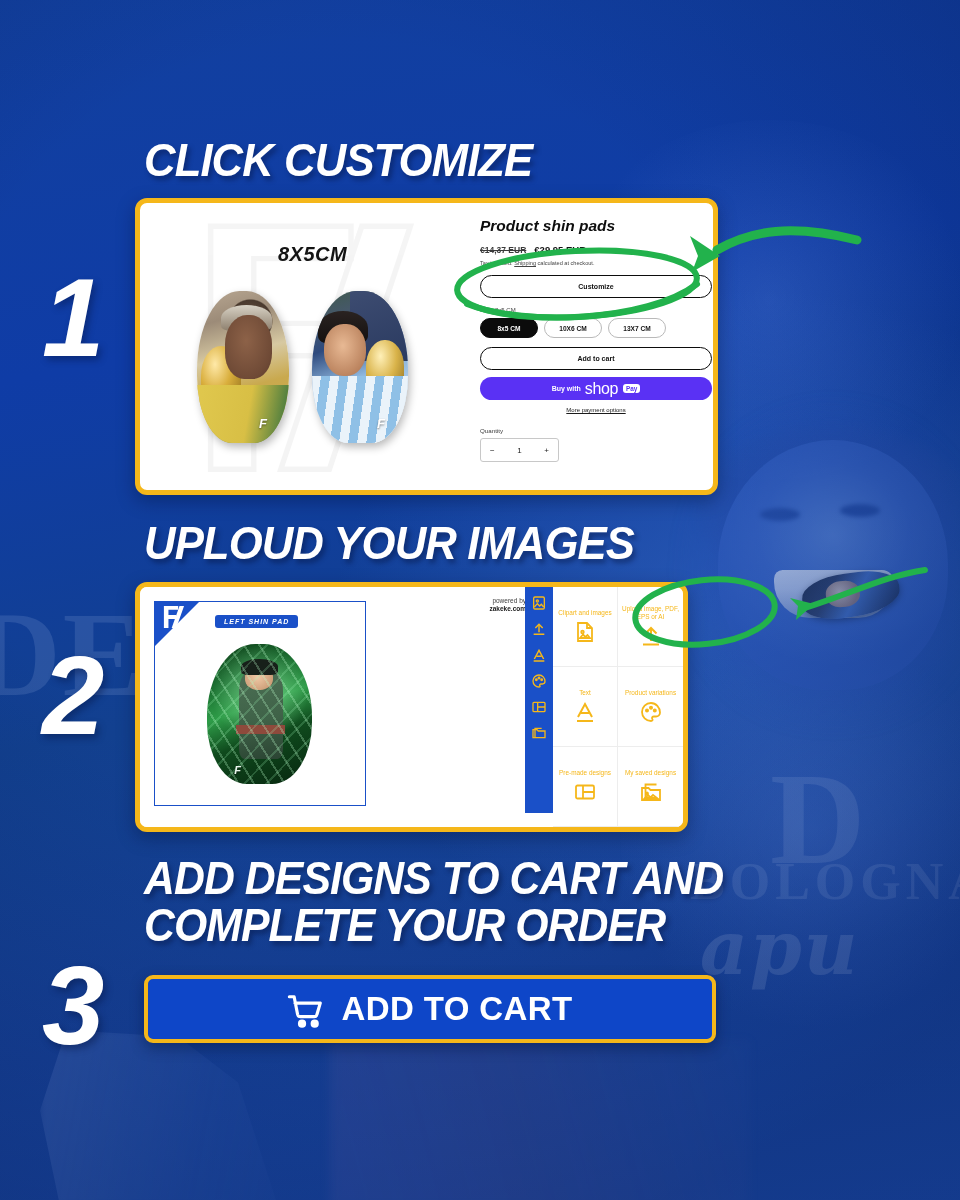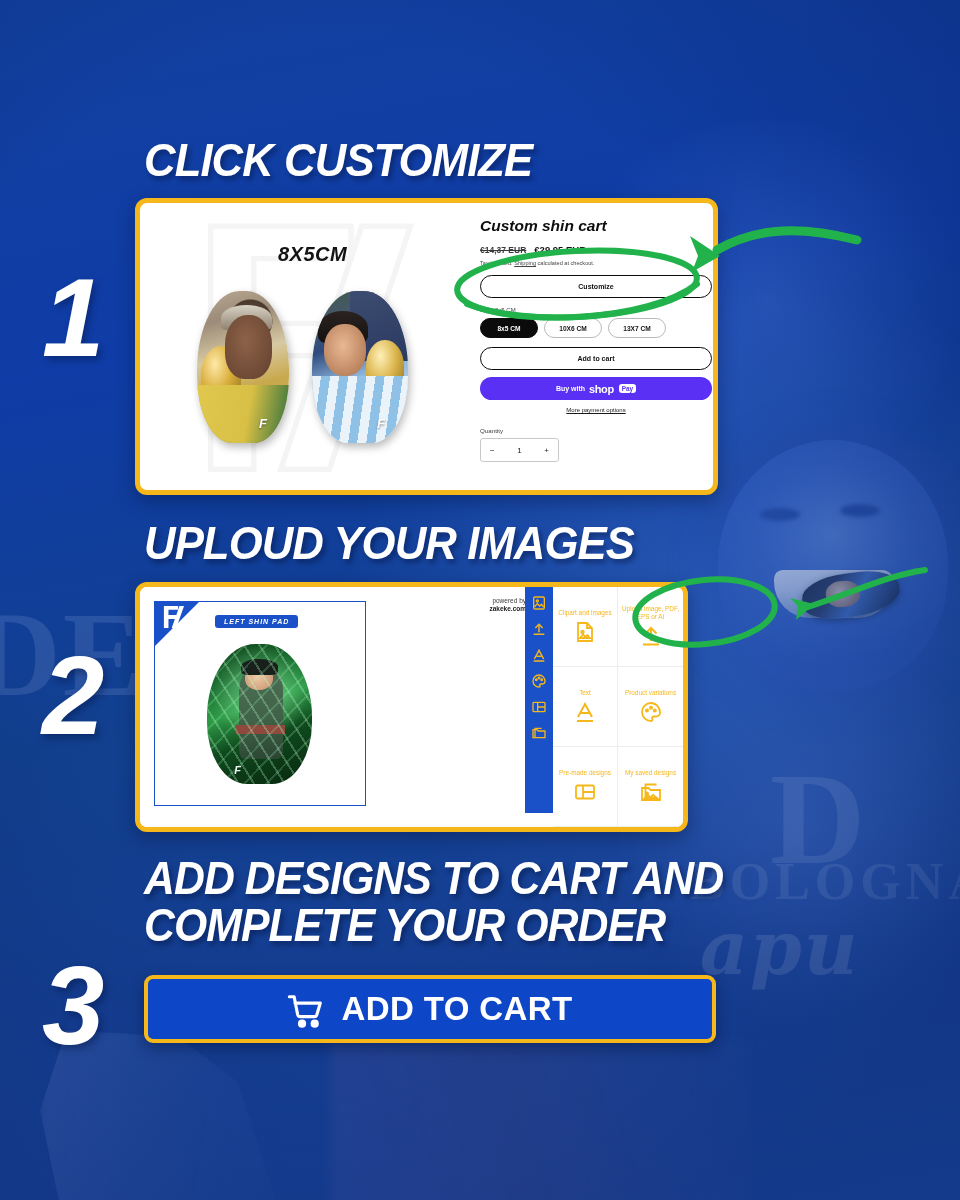--- a/index.html
+++ b/index.html
@@ -254,21 +254,21 @@
     display: flex; align-items: center; justify-content: center;
     font-size: 6.6px; font-weight: 700; color: #141414; background: #fff;
   }
   .size-chip.sel { background: #0b0b0b; color: #fff; border-color: #0b0b0b; }
   .btn-shop {
     margin-top: 7px; height: 23px; width: 100%;
     border-radius: 40px; background: #5a31f4;
     display: flex; align-items: center; justify-content: center; gap: 4px;
     color: #fff; font-size: 7px; font-weight: 700;
   }
-  .shop-word { font-size: 11px; font-weight: 700; letter-spacing: -.4px; }
+  .shop-word { font-size: 16px; font-weight: 400; letter-spacing: -.4px; }
   .shop-pay {
     background: #fff; color: #5a31f4; border-radius: 3px;
     font-size: 6.4px; font-weight: 700; padding: 1px 3px; margin-left: 1px;
   }
   .more-pay {
     margin-top: 7px; text-align: center;
     font-size: 6px; color: #1a1a1a; text-decoration: underline;
   }
   .qty-label { margin-top: 14px; font-size: 6.2px; color: #3a3a3a; }
   .qty-box {
@@ -448,21 +448,21 @@
         <div class="suit"></div>
         <div class="cup2"></div>
         <div class="hair2"></div>
         <div class="face2"></div>
         <div class="stripes"></div>
         <div class="pad-logo">F</div>
       </div>
     </div>
 
     <div class="p1-right">
-      <div class="prod-title">Custom shin cart</div>
+      <div class="prod-title">Product shin pads</div>
 
       <div class="price-row">
         <span class="price-old">€14,37 EUR</span>
         <span class="price-new">€29,95 EUR</span>
         <span class="badge-sale">Sale</span>
       </div>
 
       <div class="tax-note">
         <span>Tax included. </span><u>Shipping</u><span> calculated at checkout.</span>
       </div>

